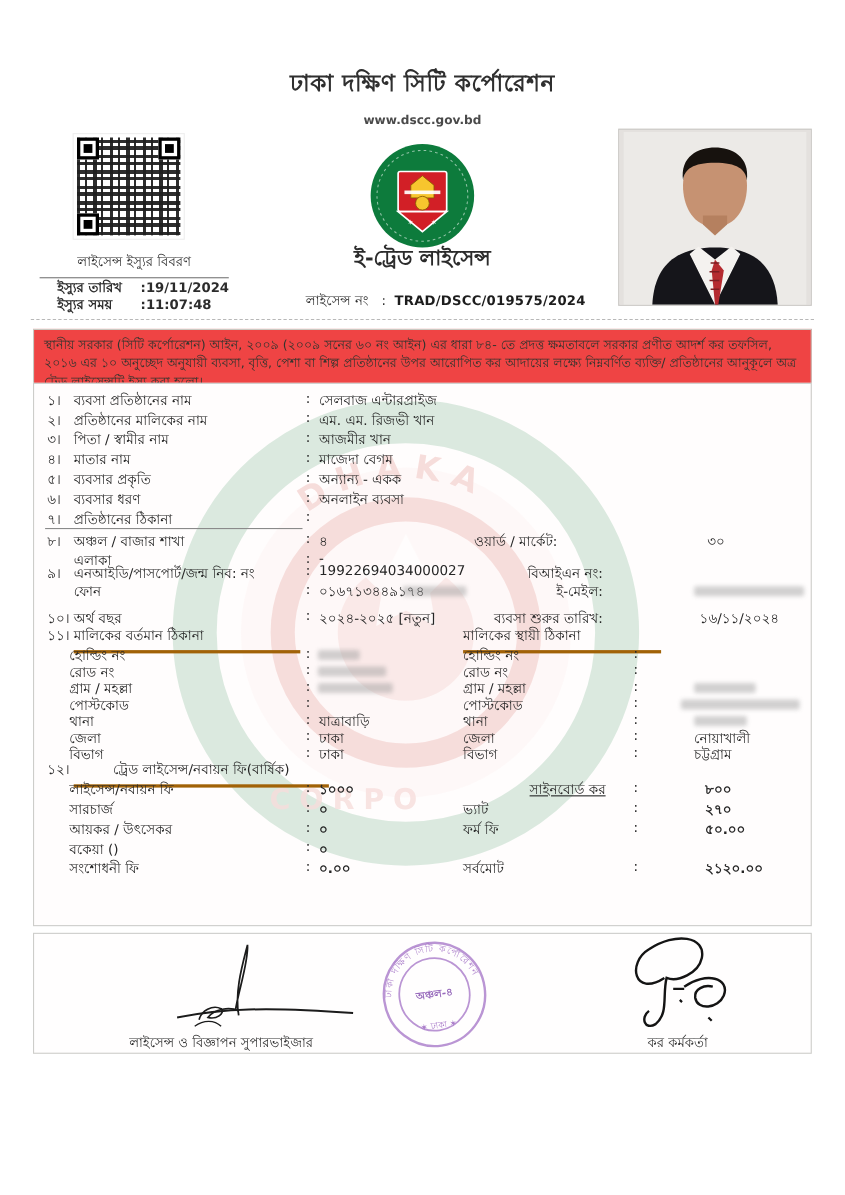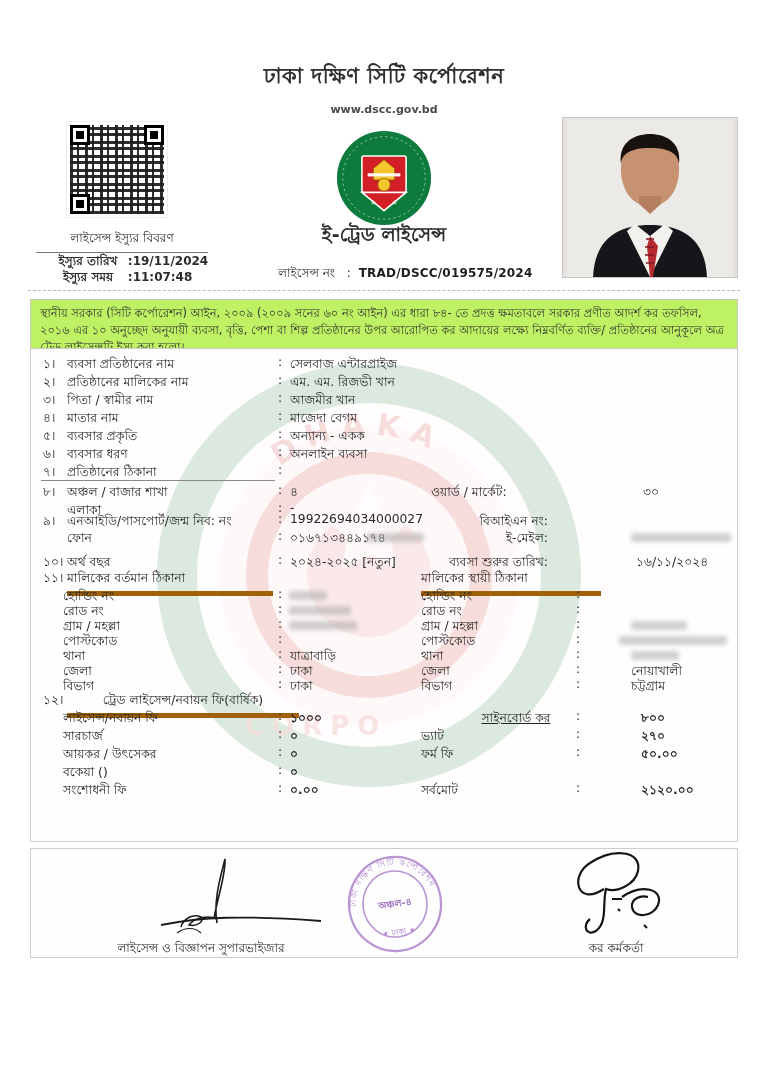--- a/index.html
+++ b/index.html
@@ -20,56 +20,56 @@
       repeating-linear-gradient(90deg,#111 0 3px,transparent 3px 7px,#111 7px 9px,transparent 9px 15px),
       repeating-linear-gradient(0deg,#111 0 3px,transparent 3px 8px,#111 8px 11px,transparent 11px 14px);
     background-blend-mode:multiply; opacity:.88; }
   .finder { position:absolute; width:20px; height:20px; border:3px solid #000; background:#fff; }
   .finder::after { content:""; position:absolute; inset:3px; background:#000; }
   .finder.tl { left:3px; top:3px; } .finder.tr { right:3px; top:3px; } .finder.bl { left:3px; bottom:3px; }
 
   
   .issue-title { position:absolute; left:36px; top:229px; width:172px; text-align:center;
                  font-size:12px; color:#2c2c2c; padding-bottom:3px; border-bottom:1px solid #777; }
-  .issue-row { position:absolute; font-size:12px; color:#2c2c2c;text-align:center; }
+  .issue-row { position:absolute; font-size:12px; color:#2c2c2c; }
   .issue-row .lab { display:inline-block; width:72px; font-weight:600; }
   .issue-row .val { font-weight:600; }
 
   
   .lic-title { position:absolute; left:254px; top:220px; width:260px; text-align:center;
                font-size:19px; font-weight:700; color:#2b2b2b; }
   .lic-no { position:absolute; left:278px; top:264px; font-size:12px; color:#2c2c2c; }
   .lic-no .num { font-weight:700; color:#1d1d1d; letter-spacing:.2px; }
 
   
   .photo { position:absolute; left:562px; top:117px; width:176px; height:161px;
            background:#e9e7e5; border:1px solid #c9c7c4; }
 
   
   .dash-sep { position:absolute; left:28px; top:290px; width:712px; border-top:1px dashed #b8b8b8; }
   .notice { position:absolute; left:30px; top:299px; width:708px; min-height:46px;
-            background:#bef264; border:1px solid #c9c9c2; padding:5px 9px 6px 9px;
+            background:#ef4444; border:1px solid #c9c9c2; padding:5px 9px 6px 9px;
             font-size:11.4px; line-height:17px; color:#33342e; }
 
   
   .details { position:absolute; left:30px; top:348px; width:708px; height:494px;
              border:1px solid #cdcdca; background:#fffdfd; }
   .wm { position:absolute; left:118px; top:16px; width:440px; height:440px; opacity:.17; pointer-events:none; }
 
   .drow { position:absolute; left:0; width:708px; height:17px; font-size:12.3px; color:#262626; }
   .drow .num  { position:absolute; left:12px; }
   .drow .lab  { position:absolute; left:36px; }
   .drow .lab.noindent { left:32px; }
   .drow .col  { position:absolute; left:247px; }
   .drow .val  { position:absolute; left:259px; white-space:nowrap; }
   .drow .rlab { position:absolute; left:355px; width:162px; text-align:right; }
   .drow .rcol { position:absolute; left:545px; }
   .drow .rval { position:absolute; left:600px; white-space:nowrap; }
   .u-line { position:absolute; left:10px; width:234px; border-top:1px solid #8a8a8a; }
-  .sec-underline { display:inline-block; border-bottom:5px solid #a16207; padding-bottom:2px; }
+  .sec-underline { display:inline-block; border-bottom:3px solid #a16207; padding-bottom:2px; }
 
   .redact { position:absolute; background:#9a9a9a; opacity:.45; filter:blur(2px); border-radius:2px; height:9px; }
 
   
   .feeval { font-weight:600; }
 
   
   .signbox { position:absolute; left:30px; top:848px; width:708px; height:110px;
              border:1px solid #cdcdca; background:#fffefe; }
   .sig-label { position:absolute; font-size:12px; color:#2c2c2c; text-align:center; }

